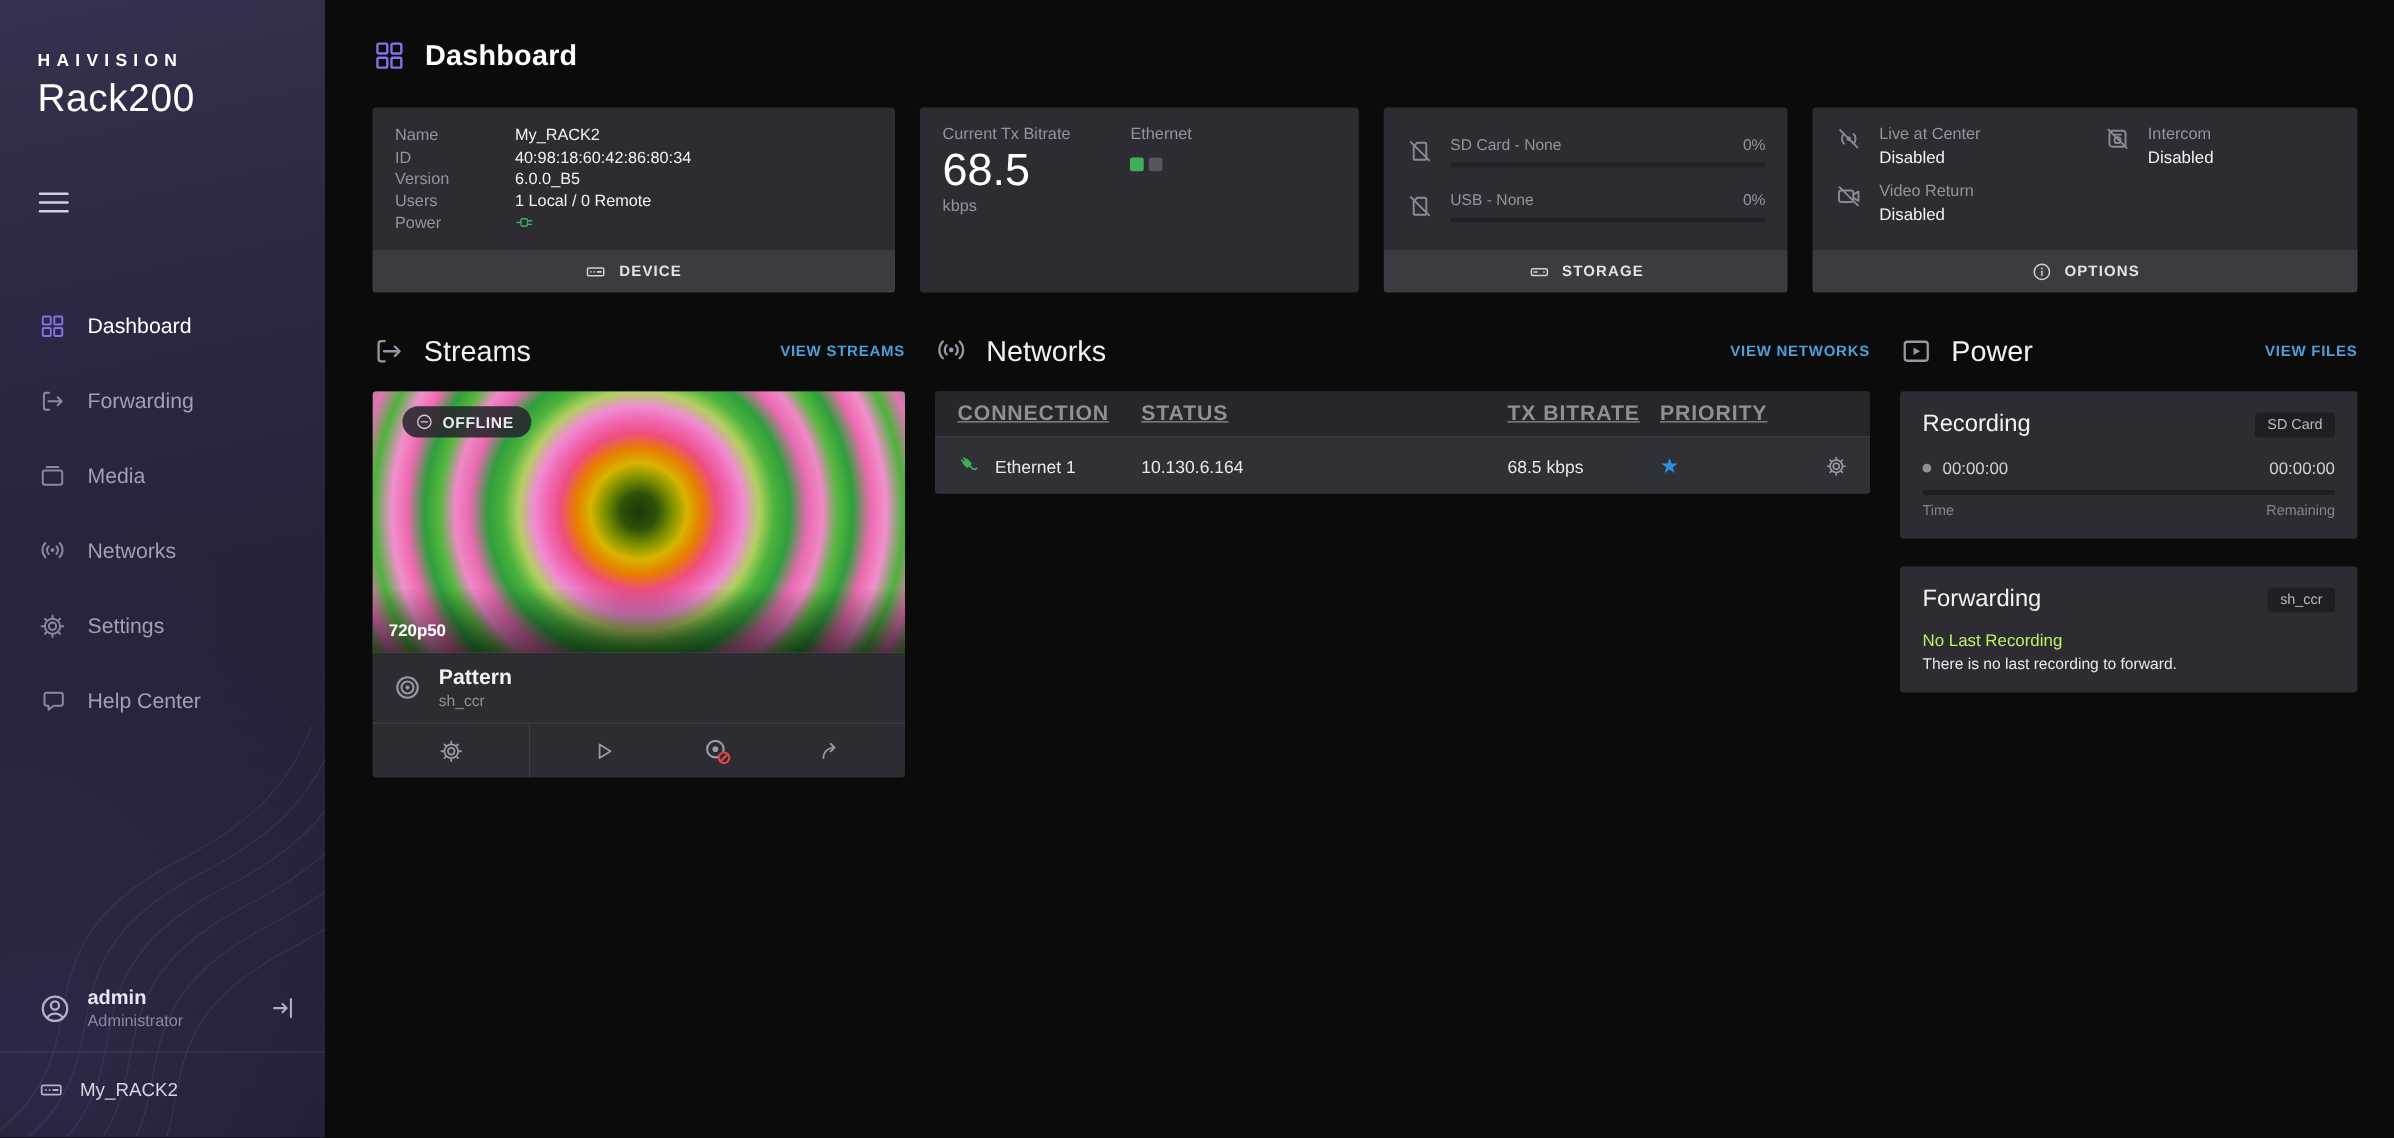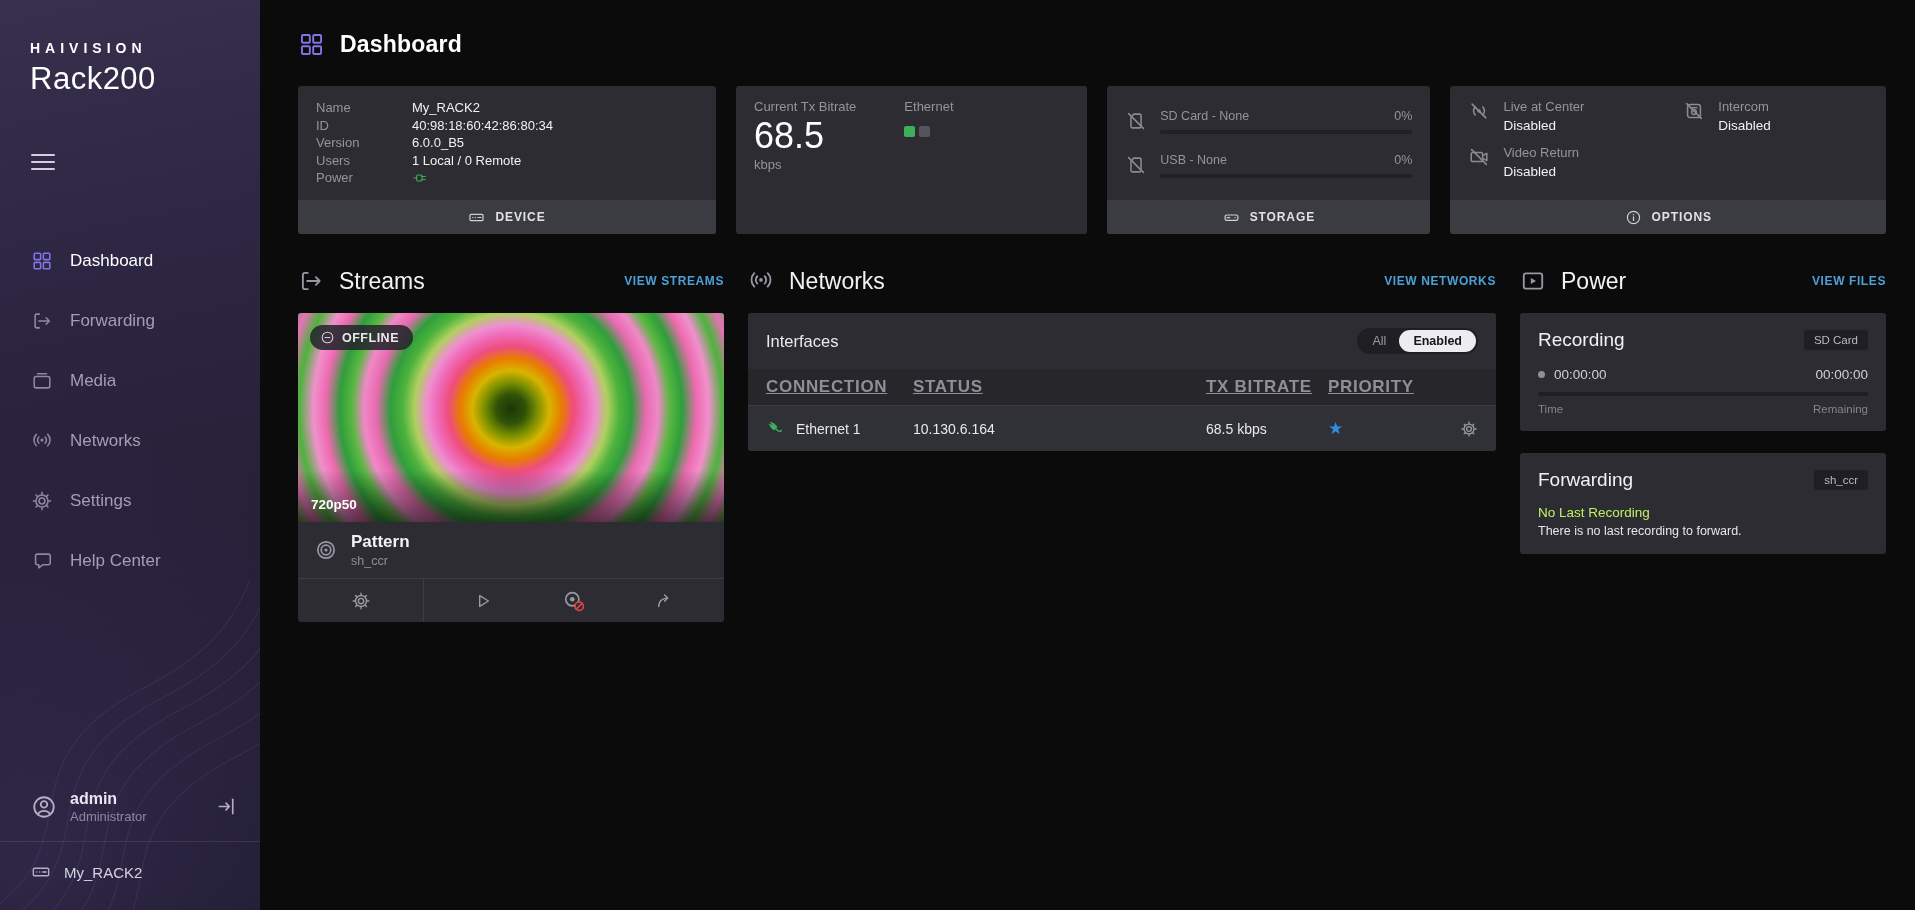--- a/index.html
+++ b/index.html
@@ -105,21 +105,21 @@
   .stream-card { background: #2c2c32; border-radius: 3px; overflow: hidden; }
   .thumb {
     height: 209px; position: relative; cursor: pointer;
     background: radial-gradient(circle at 50% 46%,
       #1d3607 0%, #2f5208 6%, #7a8f00 11%, #d8b400 16%, #e87d00 21%,
       #ef4d7e 26%, #f06ab8 31%, #ef8ed0 35%, #b0d060 40%, #4db33c 45%,
       #2f9e3c 50%, #e86ab0 56%, #f088c8 61%, #58b840 66%, #2f9e3c 71%,
       #ef6ab0 77%, #f090cc 82%, #4db33c 88%, #e870b8 94%, #50b040 100%);
   }
   .thumb-shade { position: absolute; left: 0; right: 0; bottom: 0; height: 52px; background: linear-gradient(transparent, rgba(0,0,0,0.62)); }
-  .offline-badge { position: absolute; top: 12px; left: 12px; display: flex; align-items: center; gap: 7px; background: rgba(38,38,44,0.88); border-radius: 15px; padding: 5px 14px 5px 10px; font-size: 12.5px; font-weight: bold; letter-spacing: 0.5px; color: #e9e9ec; }
+  .offline-badge { position: absolute; top: 12px; left: 24px; display: flex; align-items: center; gap: 7px; background: rgba(38,38,44,0.88); border-radius: 15px; padding: 5px 14px 5px 10px; font-size: 12.5px; font-weight: bold; letter-spacing: 0.5px; color: #e9e9ec; }
   .offline-icon { width: 15px; height: 15px; color: #cfcfd6; }
   .resolution { position: absolute; left: 13px; bottom: 10px; font-size: 13.5px; font-weight: bold; color: #ffffff; }
   .stream-info { display: flex; align-items: center; gap: 13px; padding: 11px 16px; height: 56px; }
   .stream-type-icon { width: 24px; height: 24px; color: #9a97a5; flex-shrink: 0; }
   .stream-name { font-size: 17px; font-weight: bold; color: #f2f2f4; }
   .stream-sub { font-size: 12.5px; color: #8f8f96; margin-top: 2px; }
   .stream-actions { display: flex; border-top: 1px solid #3d3d44; height: 44px; }
   .action-left { width: 126px; display: flex; align-items: center; justify-content: center; border-right: 1px solid #3d3d44; cursor: pointer; }
   .action-rest { flex: 1; display: flex; align-items: center; justify-content: space-around; padding: 0 14px; }
   .action-btn { cursor: pointer; color: #9a9aa2; }
@@ -549,27 +549,20 @@
 
       <div class="col-networks">
         <div class="section-head">
           <svg class="icon section-icon">
               <use href="#sym-antenna"></use>
             </svg>
           <span class="section-title">Networks</span>
           <span class="view-link">VIEW NETWORKS</span>
         </div>
         <div class="panel">
-          <div class="panel-head">
-            <span class="panel-title">Interfaces</span>
-            <div class="filter-toggle">
-              <span class="ft-all">All</span>
-              <span class="ft-enabled">Enabled</span>
-            </div>
-          </div>
           <div class="table-header">
             <span>CONNECTION</span>
             <span>STATUS</span>
             <span>TX BITRATE</span>
             <span>PRIORITY</span>
             <span></span>
           </div>
           <div class="table-row">
             <span class="conn-cell">
               <svg class="icon eth-icon">

